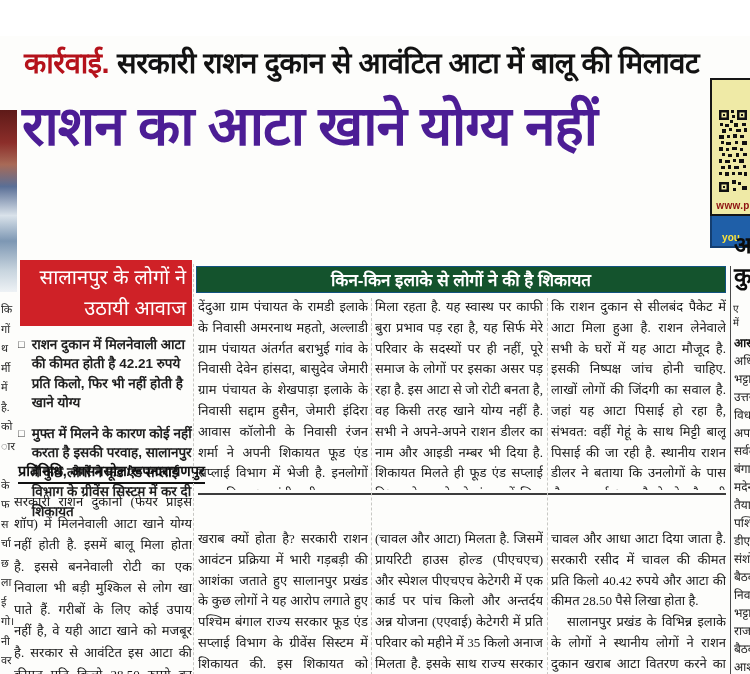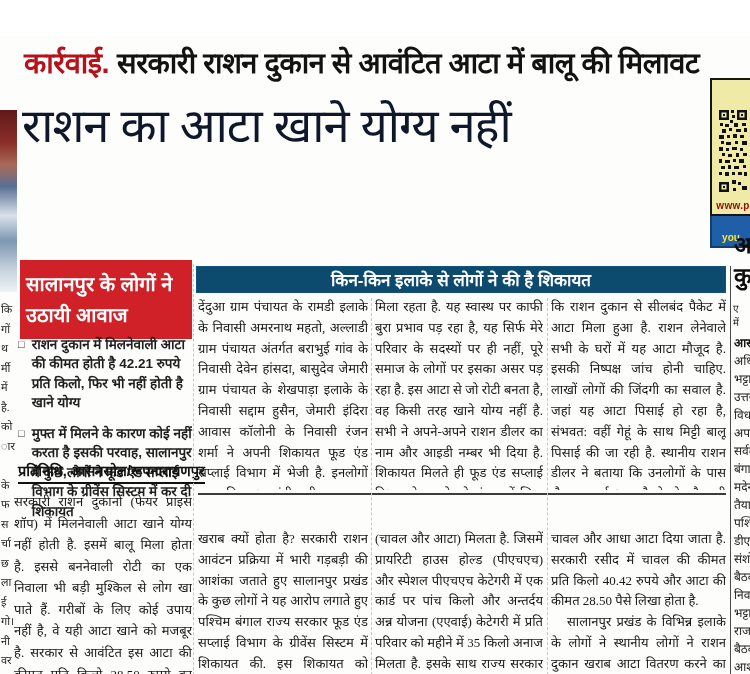--- a/index.html
+++ b/index.html
@@ -6,59 +6,59 @@
   body{width:750px;height:674px;font-family:"Liberation Sans","DejaVu Sans",sans-serif;}
   #page{position:relative;width:750px;height:674px;background:#fdfdfb;overflow:hidden;margin-top:36px;}
 
   
   .kicker{position:absolute;left:24px;top:6px;width:684px;height:48px;
     font-size:29px;font-weight:900;letter-spacing:-0.5px;white-space:nowrap;color:#121212;}
   .kicker .red{color:#b5121b;margin-right:8px;}
 
   
   .headline{position:absolute;left:22px;top:54px;width:692px;
-    font-size:47px;line-height:72px;font-weight:400;letter-spacing:-1px;color:#0f172a;}
+    font-size:55px;line-height:72px;font-weight:700;letter-spacing:-1px;color:#4c1d95;}
 
   
   .qr-panel{position:absolute;left:710px;top:42px;width:46px;}
   .qr-box{background:#efeaa6;border:2px solid #161616;width:42px;height:134px;
     display:flex;flex-direction:column;align-items:center;justify-content:flex-end;}
   .qr-box svg{display:block;margin:6px auto 4px auto;}
   .qr-url{font-size:10px;font-weight:800;color:#8d1111;margin-bottom:3px;letter-spacing:0.3px;}
   .yt-strip{background:#1f5fa8;border:2px solid #143e70;border-top:none;width:42px;height:32px;
     color:#fde33a;font-size:10px;font-weight:800;display:flex;align-items:flex-end;justify-content:center;padding-bottom:3px;box-sizing:border-box;}
 
   
   .left-photo{position:absolute;left:0;top:74px;width:17px;height:182px;
     background:linear-gradient(180deg,#5e1a18 0%,#8c2e2a 18%,#a86a57 30%,#5a6f96 42%,#d9e2ea 58%,#7d97b3 72%,#c7d4de 88%,#eef2f5 100%);}
   .edge-text{position:absolute;color:#222;white-space:pre-line;}
   .edge-left{left:1px;top:264px;width:15px;font-size:11px;line-height:19.5px;font-family:"Liberation Serif","DejaVu Serif",serif;}
 
   
-  .red-box{position:absolute;left:20px;top:224px;width:172px;height:79px;background:#cf2127;
-    color:#fff;font-size:20px;font-weight:700;text-align:left;line-height:31px;
+  .red-box{position:absolute;left:20px;top:224px;width:172px;height:66px;background:#cf2127;
+    color:#fff;font-size:20px;font-weight:400;text-align:right;line-height:31px;
     display:flex;align-items:center;justify-content:center;padding:0 6px;box-sizing:border-box;}
 
   
   .bullets{position:absolute;left:18px;top:299px;width:176px;}
   .bullet{display:flex;gap:7px;margin-bottom:11px;font-size:13.5px;font-weight:600;
     line-height:1.44;color:#1e1e1e;}
   .bullet .sq{flex:0 0 auto;font-size:11px;margin-top:2px;color:#333;}
 
   
   .byline{position:absolute;left:18px;top:424px;font-size:14.5px;font-weight:800;color:#111;
     border-bottom:2px solid #111;padding-bottom:2px;}
 
   
   .bodytext{font-family:"Liberation Serif","DejaVu Serif",serif;font-size:13px;line-height:1.6;
     text-align:justify;color:#191919;}
   .left-body{position:absolute;left:14px;top:455px;width:178px;height:216px;overflow:hidden;line-height:1.66;word-spacing:2px;}
 
   
-  .blue-bar{position:absolute;left:196px;top:230px;width:530px;height:27px;background:#0c4a6e;
+  .blue-bar{position:absolute;left:196px;top:230px;width:530px;height:27px;background:#14532d;
     border:1px solid #11527f;box-sizing:border-box;color:#fff;font-size:17px;font-weight:800;
     display:flex;align-items:center;justify-content:center;}
 
   
   .col{position:absolute;overflow:hidden;}
   .col p{margin:0;}
   .col p + p{text-indent:16px;}
   .row-top{top:261px;height:193px;}
   .row-bot{top:493px;height:206px;}
   .c1{left:198px;width:170px;}

